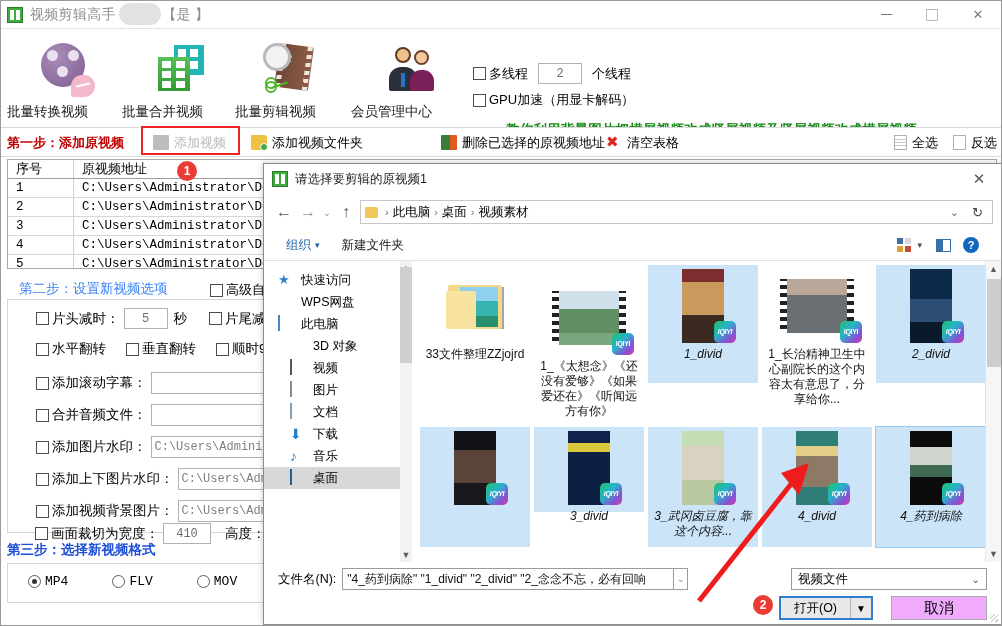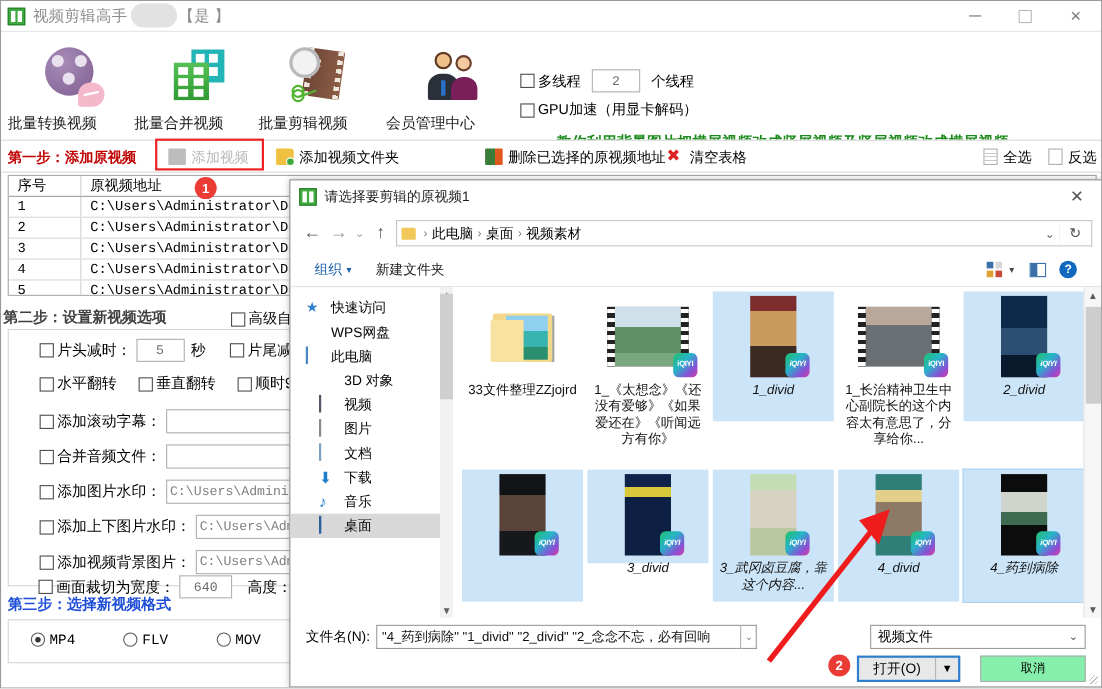--- a/index.html
+++ b/index.html
@@ -117,21 +117,21 @@
   .trow{display:flex;height:18px;line-height:18px;border-bottom:1px solid #d7d7d7;}
   .trow.head{border-bottom:1px solid #9e9e9e;font-family:"Liberation Sans",sans-serif;font-size:13px;}
   .c0{width:66px;padding-left:8px;border-right:1px solid #d0d0d0;box-sizing:border-box;}
   .c1{flex:1;padding-left:8px;white-space:nowrap;overflow:hidden;}
   .badge1{position:absolute;left:176px;top:160px;width:20px;height:20px;border-radius:50%;
          background:#ea3b35;color:#fff;font-size:12px;font-weight:bold;text-align:center;
          line-height:20px;z-index:40;}
 
   
   .step2{position:absolute;left:0;top:276px;width:1000px;height:22px;}
-  .step2-lbl{position:absolute;left:2px;top:3px;color:#404040;font-weight:bold;font-size:13.5px;}
+  .step2-lbl{position:absolute;left:18px;top:3px;color:#3b82f6;font-weight:normal;font-size:13.5px;}
   .adv{position:absolute;left:209px;top:4px;display:flex;align-items:center;font-size:13px;}
   .panel2{position:absolute;left:6px;top:298px;width:990px;height:234px;
           border:1px solid #d5d5d5;background:#fff;box-sizing:border-box;}
   .p-row{position:absolute;display:flex;align-items:center;font-size:13.5px;}
   .txt-box{height:22px;border:1px solid #b0b0b0;background:#fff;box-sizing:border-box;
           color:#808080;font-size:12px;line-height:20px;padding-left:3px;
           font-family:"Liberation Mono",monospace;white-space:nowrap;overflow:hidden;}
   .lbl-t{margin-right:4px;white-space:nowrap;}
 
   
@@ -248,21 +248,21 @@
        background:#fff;color:#8a8a8a;font-size:9px;text-align:center;line-height:20px;}
   .ftype{position:absolute;right:14px;top:6px;width:196px;height:22px;border:1px solid #9a9a9a;
        background:#fff;box-sizing:border-box;display:flex;align-items:center;font-size:12.5px;padding:0 6px;}
   .ftype .car{margin-left:auto;color:#4d4d4d;font-size:10px;}
   .btn-open{position:absolute;right:128px;top:34px;width:94px;height:24px;border:2px solid #2f7fd0;
        background:#e8e8e8;box-sizing:border-box;display:flex;align-items:center;}
   .btn-open .t{flex:1;text-align:center;font-size:12.5px;}
   .btn-open .sp{width:1px;height:100%;background:#b4b4b4;}
   .btn-open .car{width:20px;text-align:center;font-size:10px;}
   .btn-cancel{position:absolute;right:14px;top:34px;width:96px;height:24px;border:1px solid #ababab;
-       background:#86efac;box-sizing:border-box;text-align:center;line-height:22px;font-size:11px;}
+       background:#f0abfc;box-sizing:border-box;text-align:center;line-height:22px;font-size:15px;}
   .badge2{position:absolute;right:228px;top:33px;width:20px;height:20px;border-radius:50%;
        background:#ea3b35;color:#fff;font-size:12px;font-weight:bold;text-align:center;line-height:20px;}
   .grip{position:absolute;right:3px;bottom:2px;width:8px;height:8px;
        background:repeating-linear-gradient(135deg,#bdbdbd 0 1px,transparent 1px 3px);}
   .arrow-red{position:absolute;z-index:60;pointer-events:none;}
 </style>
 </head>
 <body>
 
 <div class="app">
@@ -466,21 +466,21 @@
     <div class="p-row" style="left:28px;top:200px">
       <span class="cbx"></span>
       <span class="lbl-t">添加视频背景图片：</span>
       <span class="txt-box" style="width:614px">C:\Users\Administ</span>
     </div>
   </div>
 
   <div class="p-row" style="left:34px;top:522px;position:absolute;z-index:5">
     <span class="cbx"></span>
     <span class="lbl-t">画面裁切为宽度：</span>
-    <span class="num-box" style="width:48px">640</span>
+    <span class="num-box" style="width:48px">410</span>
     <span class="lbl-t" style="margin-left:14px">高度：</span>
     <span class="num-box" style="width:48px">36</span>
   </div>
 
   <div class="step3-lbl">第三步：选择新视频格式</div>
   <div class="panel3">
     <div class="radio-row">
       <span class="rgrp">
         <span class="rad on"></span>
         <span>MP4</span>
@@ -609,21 +609,21 @@
             <div class="folder-ic">
                 <div class="sh"></div>
                 <div class="bkl"></div>
                 <div class="pic"></div>
                 <div class="frt"></div>
               </div>
           </div>
           <div class="fname">33文件整理ZZjojrd</div>
         </div>
 
-        <div class="fcell" style="left:122px;top:4px;height:160px">
+        <div class="fcell" style="left:122px;top:16px;height:160px">
           <div class="thumb-wrap">
             <div class="filmstrip">
                 <div class="fs-in" style="background:linear-gradient(180deg,#cfe0ea 0 34%,#5f8f63 34% 78%,#79a87e 78% 100%)"></div>
               </div>
             <span class="iqiyi">iQIYI</span>
           </div>
           <div class="fname">1_《太想念》《还没有爱够》《如果爱还在》《听闻远方有你》</div>
         </div>
 
         <div class="fcell sel" style="left:236px;top:4px;height:118px">

